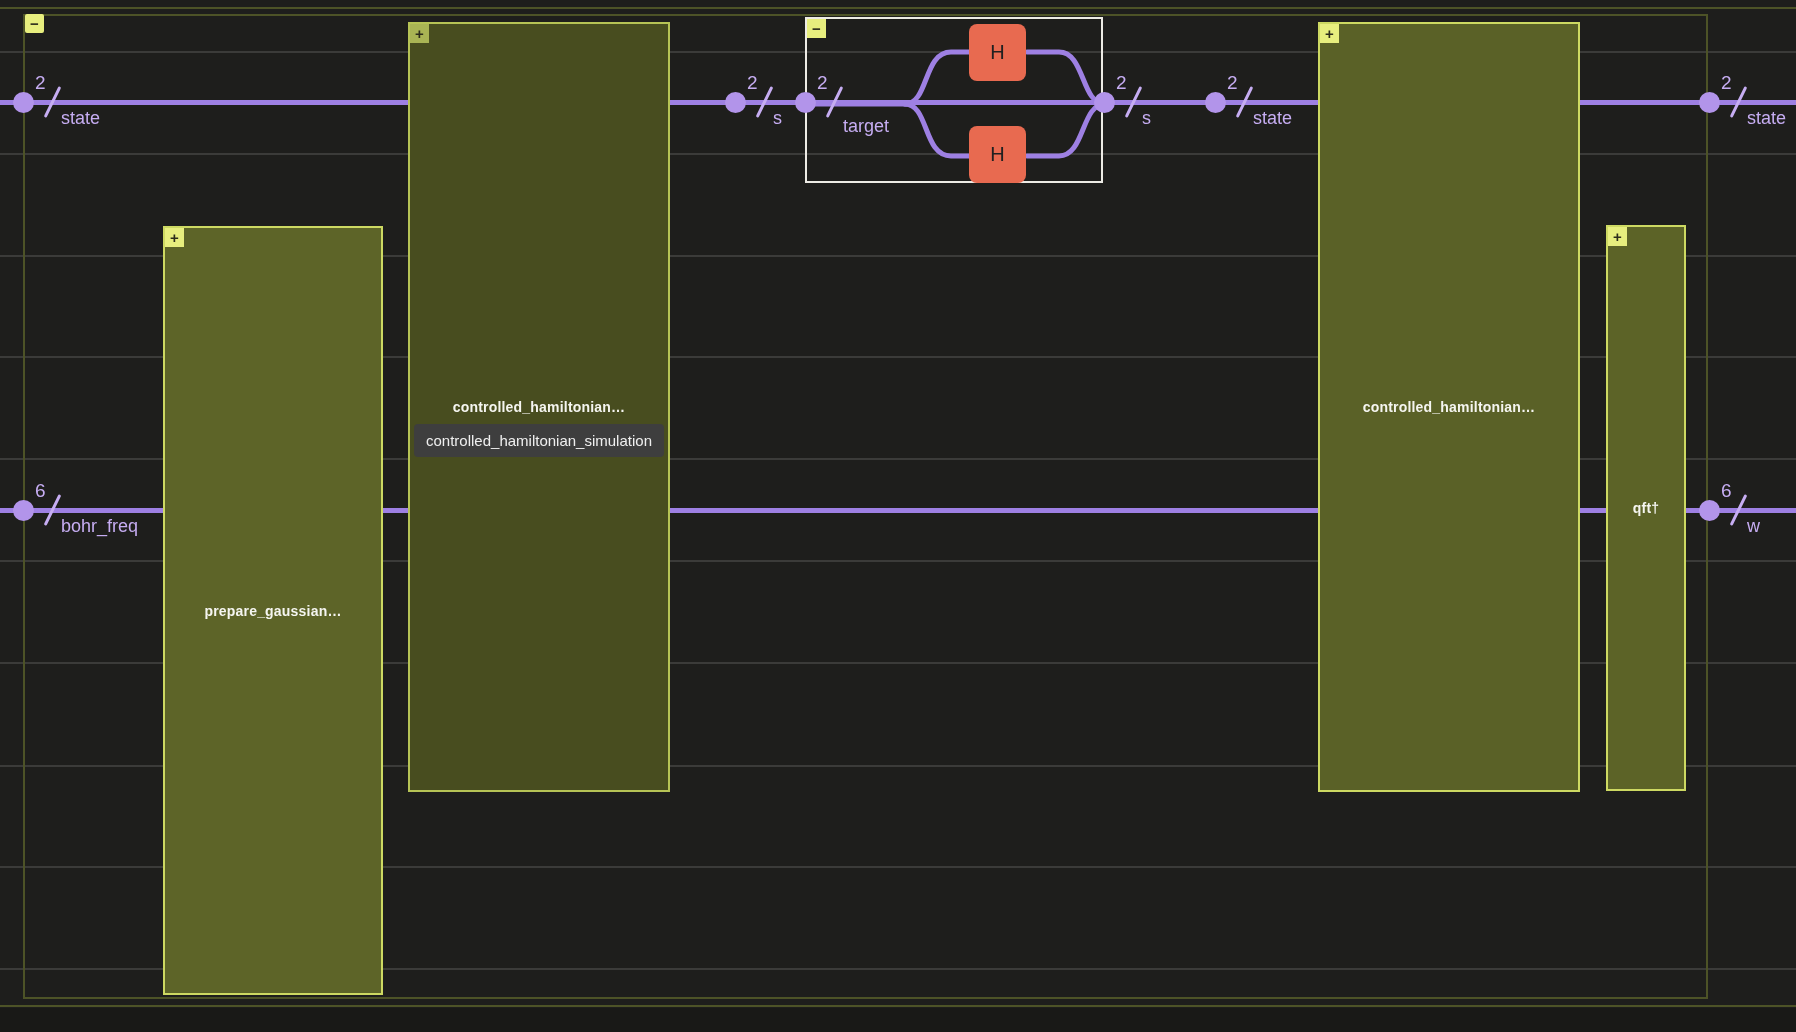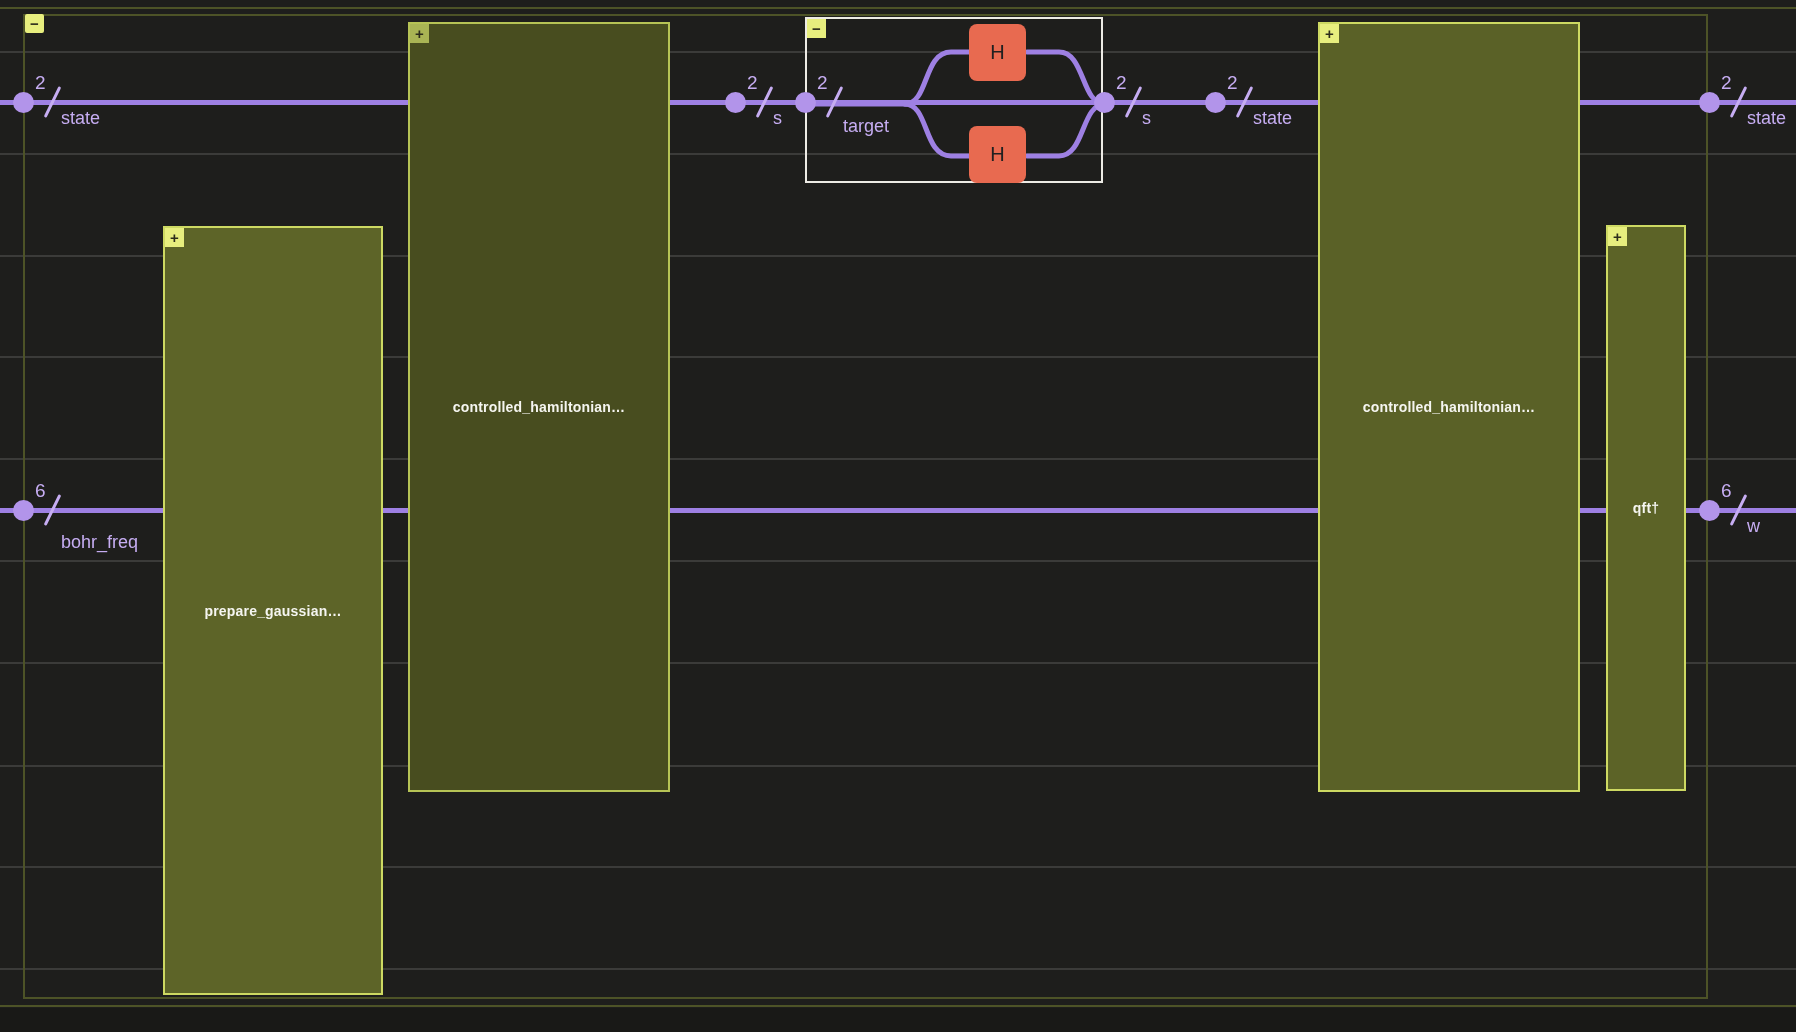--- a/index.html
+++ b/index.html
@@ -125,20 +125,21 @@
   <div class="gatebox box-controlled-2">
     <button class="ctl corner">+</button>
     <span class="title">controlled_hamiltonian…</span>
   </div>
 
   <div class="gatebox box-qft">
     <button class="ctl corner">+</button>
     <span class="title">qft†</span>
   </div>
 
+  <div class="tooltip">controlled_hamiltonian_simulation</div>
 
   <div id="ports">
       <div class="port-dot" style="left: 12.5px; top: 91.5px;"></div>
       <div class="port-num" style="left: 35px; top: 72px;">2</div>
       <div class="port-slash" style="left: 51px; top: 85px;"></div>
       <div class="port-name" style="left: 61px; top: 108px;">state</div>
       <div class="port-dot" style="left: 724.5px; top: 91.5px;"></div>
       <div class="port-num" style="left: 747px; top: 72px;">2</div>
       <div class="port-slash" style="left: 763px; top: 85px;"></div>
       <div class="port-name" style="left: 773px; top: 108px;">s</div>
@@ -154,20 +155,20 @@
       <div class="port-num" style="left: 1227px; top: 72px;">2</div>
       <div class="port-slash" style="left: 1243px; top: 85px;"></div>
       <div class="port-name" style="left: 1253px; top: 108px;">state</div>
       <div class="port-dot" style="left: 1698.5px; top: 91.5px;"></div>
       <div class="port-num" style="left: 1721px; top: 72px;">2</div>
       <div class="port-slash" style="left: 1737px; top: 85px;"></div>
       <div class="port-name" style="left: 1747px; top: 108px;">state</div>
       <div class="port-dot" style="left: 12.5px; top: 499.5px;"></div>
       <div class="port-num" style="left: 35px; top: 480px;">6</div>
       <div class="port-slash" style="left: 51px; top: 493px;"></div>
-      <div class="port-name" style="left: 61px; top: 516px; margin-top: 16px;">bohr_freq</div>
+      <div class="port-name" style="left: 61px; top: 516px;">bohr_freq</div>
       <div class="port-dot" style="left: 1698.5px; top: 499.5px;"></div>
       <div class="port-num" style="left: 1721px; top: 480px;">6</div>
       <div class="port-slash" style="left: 1737px; top: 493px;"></div>
       <div class="port-name" style="left: 1747px; top: 516px;">w</div>
     </div>
 
 </div>
 
 </body></html>

